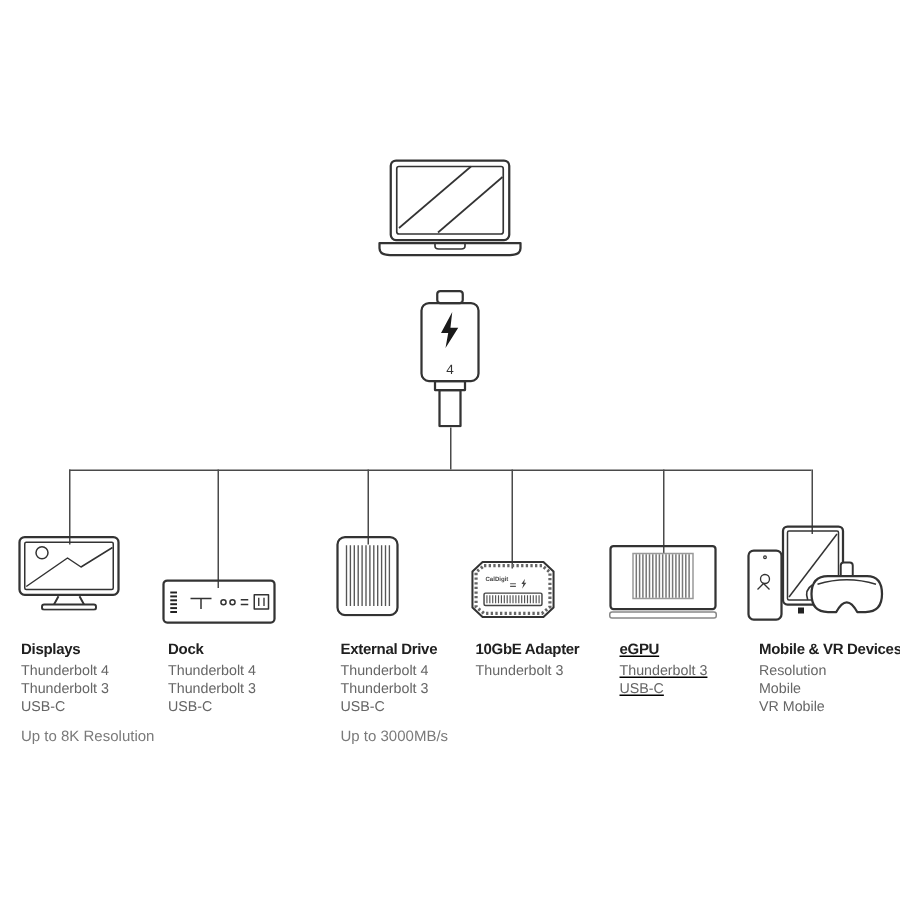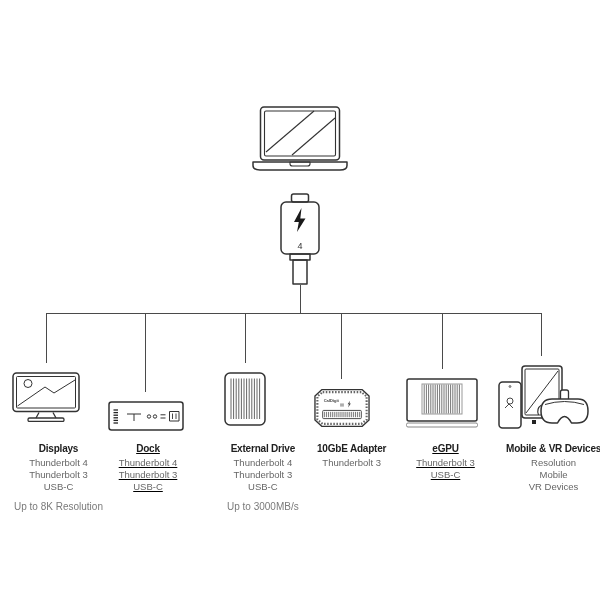--- a/index.html
+++ b/index.html
@@ -3,29 +3,29 @@
 <meta charset="utf-8">
 <style>
   html,body{margin:0;padding:0;background:#fff;}
   .canvas{
     position:relative;width:600px;height:600px;background:#fff;overflow:hidden;
     font-family:"Liberation Sans", sans-serif;
   }
   svg{display:block;}
   .abs{position:absolute;}
   .line{position:absolute;background:#4a4a4a;}
-  .device{position:absolute;top:365px;text-align:center;}
+  .device{position:absolute;top:350px;}
   .icon-area{height:66px;display:flex;align-items:flex-end;}
   .caption{margin-top:11px;}
   .title{font-size:10px;font-weight:700;color:#202020;letter-spacing:-0.2px;line-height:13px;margin-bottom:2px;white-space:nowrap;}
   .spec{font-size:9.5px;color:#666;line-height:12px;white-space:nowrap;}
   .note{font-size:10px;color:#7a7a7a;line-height:12px;margin-top:8px;white-space:nowrap;}
   
   .device.c1 .caption{padding-left:2px;}
-  .device.c2 .caption{padding-left:4px;text-decoration:underline;}
+  .device.c2 .caption{padding-left:4px;}
   .device.c3 .caption{padding-left:3px;}
   .device.c4 .caption{padding-left:3px;}
   .device.c5 .caption{padding-left:7px;}
   .device.c6 .caption{padding-left:8px;}
 </style>
 </head>
 <body>
 
 <div class="canvas">
 
@@ -234,18 +234,18 @@
           <path d="M43.5,40 Q38,43.5 40.5,50" fill="none" stroke-width="1.1"></path>
           <path d="M54,34 H80 Q90,34 90,46 Q90,58 79,58 H73.5 Q70,51.5 66.5,51.5 Q63,51.5 59.5,58 H54 Q43,58 43,46 Q43,34 54,34 Z" stroke-width="1.5"></path>
           <path d="M47,39.5 Q66.5,33.5 86,39.5" fill="none" stroke-width="1"></path>
         </g>
       </svg>
     </div>
     <div class="caption">
       <div class="title">Mobile &amp; VR Devices</div>
       <div class="spec">Resolution</div>
       <div class="spec">Mobile</div>
-      <div class="spec">VR Devices</div>
+      <div class="spec">VR Mobile</div>
       <div class="note"></div>
     </div>
   </div>
 
 </div>
 
 </body></html>

